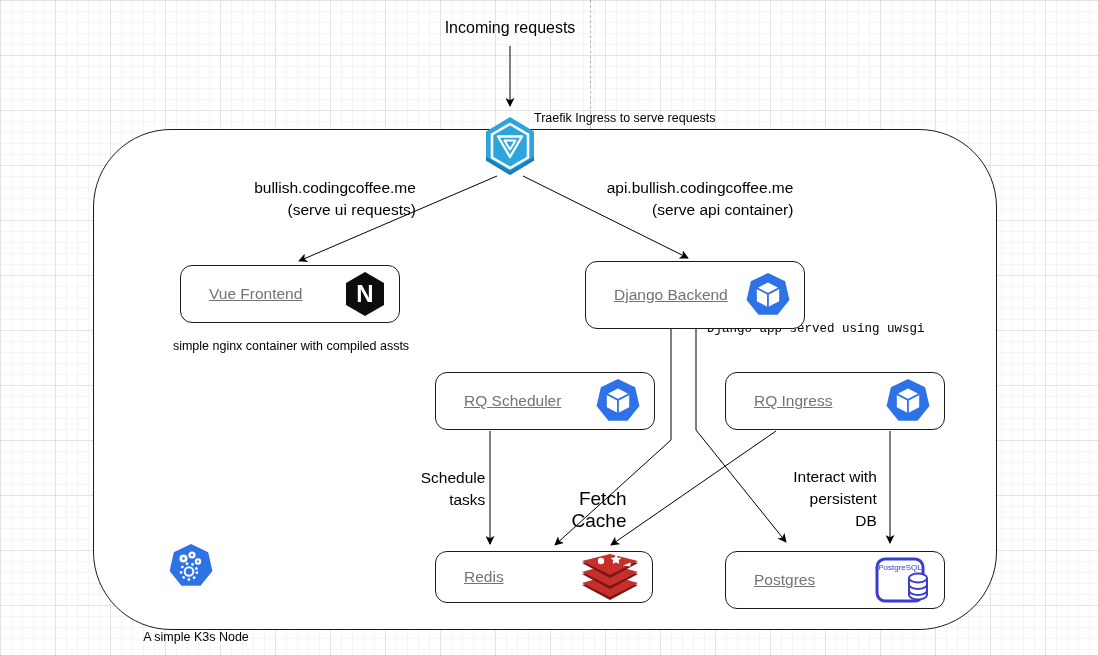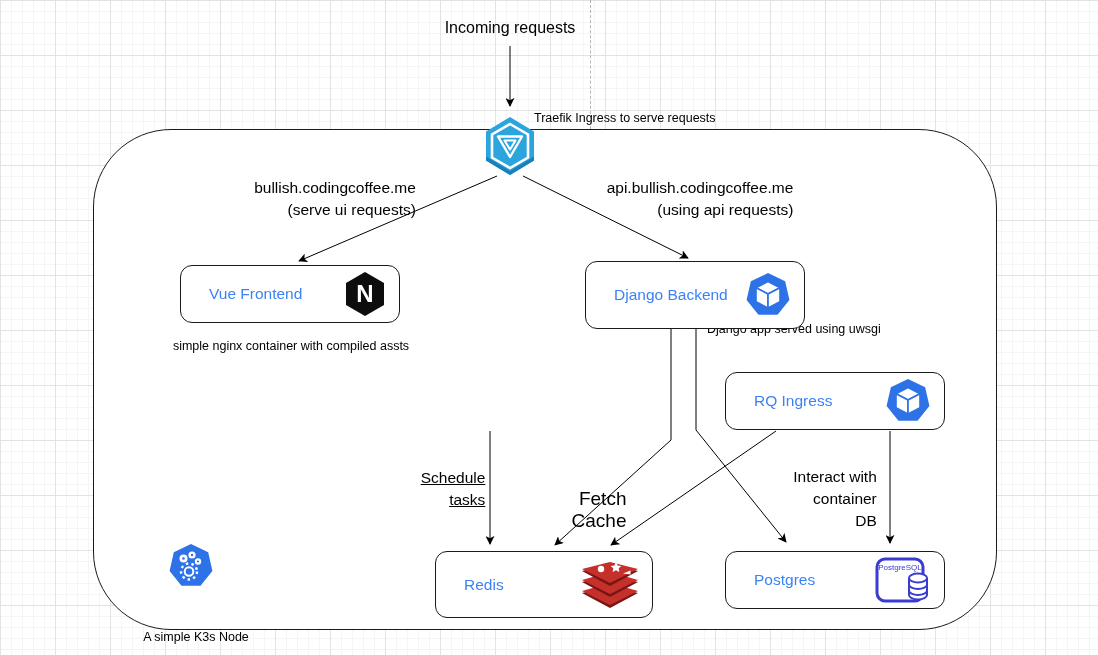--- a/index.html
+++ b/index.html
@@ -28,33 +28,33 @@
   }
 
   .edges{ position:absolute; left:0; top:0; pointer-events:none; }
 
   .node{
     position:absolute; height:58px; width:220px;
     background:#fff; border:1px solid #1a1a1a; border-radius:12px;
     display:flex; align-items:center; justify-content:space-between;
     padding:0 13px 0 28px;
   }
-  .node .node-label{ font-size:15.5px; color:#3b82f6; white-space:nowrap; }
+  .node .node-label{ font-size:15.5px; color:#737373; white-space:nowrap;text-decoration:underline; }
 
   .lbl{ position:absolute; color:#000;text-align:center; }
   .lbl.center{ transform:translateX(-50%); text-align:right; }
   .multiline{ white-space:pre-line; }
 
   .lbl-incoming{ left:510px; top:19px; font-size:16px; }
   .lbl-ingress-caption{ left:534px; top:111px; font-size:12.5px; }
   .lbl-ui-domain{ left:335px; top:177px; font-size:15.5px; line-height:22px; }
   .lbl-api-domain{ left:700px; top:177px; font-size:15.5px; line-height:22px; }
   .lbl-vue-caption{ left:291px; top:339px; font-size:12.5px; }
-  .lbl-django-caption{ left:707px; top:322px; font-size:12.5px; }
-  .lbl-schedule{ left:453px; top:467px; font-size:15.5px; line-height:22px;text-decoration:underline; }
+  .lbl-django-caption{ left:707px; top:322px; font-size:12.5px;font-family:Liberation Mono, monospace; }
+  .lbl-schedule{ left:453px; top:467px; font-size:15.5px; line-height:22px; }
   .lbl-fetch{ left:599px; top:488px; font-size:19px; line-height:22px; }
   .lbl-persist{ left:835px; top:466px; font-size:15.5px; line-height:22px; }
   .lbl-k3s-caption{ left:196px; top:630px; font-size:12.5px; }
 
   .icon{ display:block; }
   .abs-icon{ position:absolute; }
   .traefik-icon{ left:483px; top:116px; }
   .k3s-icon{ left:168px; top:543px; }
 </style>
 </head>
@@ -82,27 +82,27 @@
       <path d="M776,431 L611,545" marker-end="url(#arrow)"></path>
       <path d="M890,431 L890,543" marker-end="url(#arrow)"></path>
     </g>
   </svg>
 
   <div class="lbl lbl-incoming center">Incoming requests</div>
   <div class="lbl lbl-ingress-caption">Traefik Ingress to serve requests</div>
   <div class="lbl lbl-ui-domain center multiline">bullish.codingcoffee.me
 (serve ui requests)</div>
   <div class="lbl lbl-api-domain center multiline">api.bullish.codingcoffee.me
-(using api requests)</div>
+(serve api container)</div>
   <div class="lbl lbl-schedule center multiline">Schedule
 tasks</div>
   <div class="lbl lbl-fetch center multiline">Fetch
 Cache</div>
   <div class="lbl lbl-persist center multiline">Interact with
-container
+persistent
 DB</div>
   <div class="lbl lbl-vue-caption center">simple nginx container with compiled assts</div>
   <div class="lbl lbl-django-caption">Django app served using uwsgi</div>
   <div class="lbl lbl-k3s-caption center">A simple K3s Node</div>
 
   <svg class="abs-icon traefik-icon" width="54" height="60" viewBox="0 0 54 60">
     <polygon points="27,1 51,15.5 51,44.5 27,59 3,44.5 3,15.5" fill="#2ca4dd"></polygon>
     <polygon points="3,40.5 3,44.5 27,59 51,44.5 51,40.5 27,55" fill="#1b7fb8"></polygon>
     <polygon points="27,8 45,18.5 45,41.5 27,52 9,41.5 9,18.5" fill="none" stroke="#fff" stroke-width="2.6"></polygon>
     <polygon points="15,20.5 39,20.5 27,41" fill="none" stroke="#fff" stroke-width="2.4" stroke-linejoin="round"></polygon>
@@ -122,34 +122,45 @@
     <svg class="icon" width="46" height="46" viewBox="0 0 44 44">
       <polygon points="22,1 38.4,8.9 42.5,26.7 31.1,40.9 12.9,40.9 1.5,26.7 5.6,8.9" fill="#2e72e8"></polygon>
       <g fill="#ffffff" stroke="#2e72e8" stroke-width="1.6" stroke-linejoin="round">
         <polygon points="22,9 33.5,15 22,21 10.5,15"></polygon>
         <polygon points="10.5,15 22,21 22,34.5 10.5,28.5"></polygon>
         <polygon points="33.5,15 33.5,28.5 22,34.5 22,21"></polygon>
       </g>
     </svg>
   </div>
 
+  <div class="node" style="left:435px; top:372px;">
+    <span class="node-label">RQ Scheduler</span>
+    <svg class="icon" width="46" height="46" viewBox="0 0 44 44">
+      <polygon points="22,1 38.4,8.9 42.5,26.7 31.1,40.9 12.9,40.9 1.5,26.7 5.6,8.9" fill="#2e72e8"></polygon>
+      <g fill="#ffffff" stroke="#2e72e8" stroke-width="1.6" stroke-linejoin="round">
+        <polygon points="22,9 33.5,15 22,21 10.5,15"></polygon>
+        <polygon points="10.5,15 22,21 22,34.5 10.5,28.5"></polygon>
+        <polygon points="33.5,15 33.5,28.5 22,34.5 22,21"></polygon>
+      </g>
+    </svg>
+  </div>
 
   <div class="node" style="left:725px; top:372px;">
     <span class="node-label">RQ Ingress</span>
     <svg class="icon" width="46" height="46" viewBox="0 0 44 44">
       <polygon points="22,1 38.4,8.9 42.5,26.7 31.1,40.9 12.9,40.9 1.5,26.7 5.6,8.9" fill="#2e72e8"></polygon>
       <g fill="#ffffff" stroke="#2e72e8" stroke-width="1.6" stroke-linejoin="round">
         <polygon points="22,9 33.5,15 22,21 10.5,15"></polygon>
         <polygon points="10.5,15 22,21 22,34.5 10.5,28.5"></polygon>
         <polygon points="33.5,15 33.5,28.5 22,34.5 22,21"></polygon>
       </g>
     </svg>
   </div>
 
-  <div class="node" style="left:435px; top:551px; width:218px; height:67px;">
+  <div class="node" style="left:435px; top:551px; width:218px; height:52px;">
     <span class="node-label">Redis</span>
     <svg class="icon" width="58" height="48" viewBox="0 0 58 48">
       <g>
         <polygon points="1,32 29,25 57,32 29,47" fill="#791514"></polygon>
         <polygon points="1,30 29,22 57,30 29,44" fill="#c6302b"></polygon>
         <polygon points="1,21 29,14 57,21 29,36" fill="#791514"></polygon>
         <polygon points="1,19 29,11 57,19 29,33" fill="#c6302b"></polygon>
         <polygon points="1,10 29,3 57,10 29,25" fill="#791514"></polygon>
         <polygon points="1,8 29,1 57,8 29,22" fill="#c6302b"></polygon>
       </g>

